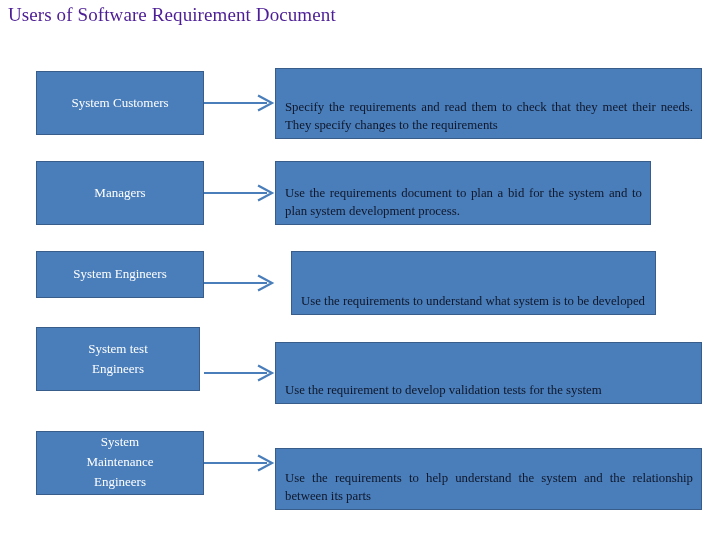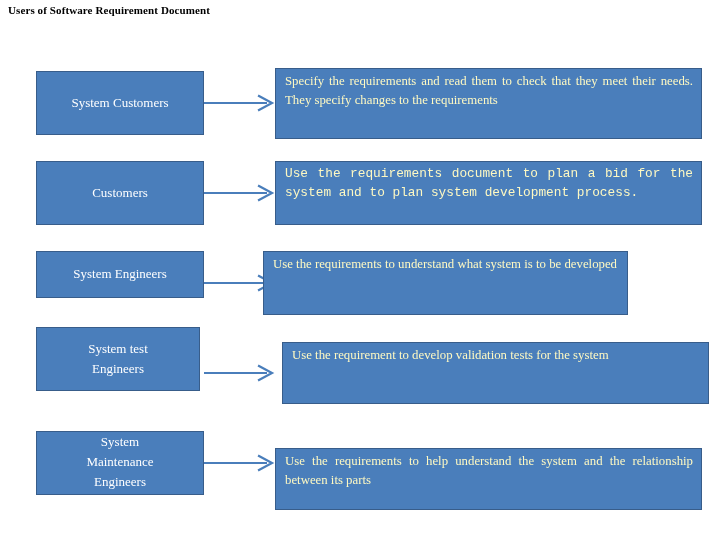--- a/index.html
+++ b/index.html
@@ -12,23 +12,23 @@
     height: 540px;
     position: relative;
     overflow: hidden;
     font-family: "Liberation Serif", "DejaVu Serif", serif;
     -webkit-font-smoothing: none;
   }
   #page-title {
     position: absolute;
     left: 8px;
     top: 4px;
-    font-size: 11px;
-    font-weight: bold;
-    color: #000000;
+    font-size: 19px;
+    font-weight: normal;
+    color: #4c1d95;
     letter-spacing: 0.1px;
     white-space: nowrap;
   }
   .diagram {
     position: absolute;
     left: 0;
     top: 0;
     width: 720px;
     height: 540px;
   }
@@ -54,23 +54,23 @@
   }
   .role-box .role-label {
     display: block;
     width: 100%;
   }
   .desc-box {
     position: absolute;
     box-sizing: border-box;
     background: #4A7EBB;
     border: 1.5px solid #385D8A;
-    color: #fef9c3;
+    color: #0f172a;
     display: flex;
-    align-items: flex-start;
+    align-items: flex-end;
     font-size: 12.8px;
     line-height: 1.45;
     padding: 3px 8px 3px 9px;
   }
   .desc-box .desc-text {
     display: block;
     width: 100%;
     text-align: justify;
     text-justify: inter-word;
   }
@@ -94,54 +94,54 @@
       <line x1="0" y1="10" x2="63" y2="10" stroke="#4A7EBB" stroke-width="2.2"></line>
       <polyline points="55,3 68,10 55,17" fill="none" stroke="#4A7EBB" stroke-width="2.2" stroke-linecap="square" stroke-linejoin="miter"></polyline>
     </svg>
     <div class="desc-box" style="left:275px; top:68px; width:427px; height:71px;">
       <span class="desc-text">Specify the requirements and read them to check that they meet their needs. They specify changes to the requirements</span>
     </div>
   </div>
 
   <div class="row">
     <div class="role-box" style="left:36px; top:161px; width:168px; height:64px;">
-      <span class="role-label">Customers</span>
+      <span class="role-label">Managers</span>
     </div>
     <svg class="arrow" style="left:204px; top:183px;" width="72" height="20" viewBox="0 0 72 20">
       <line x1="0" y1="10" x2="63" y2="10" stroke="#4A7EBB" stroke-width="2.2"></line>
       <polyline points="55,3 68,10 55,17" fill="none" stroke="#4A7EBB" stroke-width="2.2" stroke-linecap="square" stroke-linejoin="miter"></polyline>
     </svg>
-    <div class="desc-box" style="left:275px; top:161px; width:427px; height:64px;font-family:Liberation Mono, monospace;">
+    <div class="desc-box" style="left:275px; top:161px; width:376px; height:64px;">
       <span class="desc-text">Use the requirements document to plan a bid for the system and to plan system development process.</span>
     </div>
   </div>
 
   <div class="row">
     <div class="role-box" style="left:36px; top:251px; width:168px; height:47px;">
       <span class="role-label">System Engineers</span>
     </div>
     <svg class="arrow" style="left:204px; top:273px;" width="72" height="20" viewBox="0 0 72 20">
       <line x1="0" y1="10" x2="63" y2="10" stroke="#4A7EBB" stroke-width="2.2"></line>
       <polyline points="55,3 68,10 55,17" fill="none" stroke="#4A7EBB" stroke-width="2.2" stroke-linecap="square" stroke-linejoin="miter"></polyline>
     </svg>
-    <div class="desc-box" style="left:263px; top:251px; width:365px; height:64px;">
+    <div class="desc-box" style="left:291px; top:251px; width:365px; height:64px;">
       <span class="desc-text">Use the requirements to understand what system is to be developed</span>
     </div>
   </div>
 
   <div class="row">
     <div class="role-box" style="left:36px; top:327px; width:164px; height:64px;">
       <span class="role-label" style="white-space: pre-line;">System test
 Engineers</span>
     </div>
     <svg class="arrow" style="left:204px; top:363px;" width="72" height="20" viewBox="0 0 72 20">
       <line x1="0" y1="10" x2="63" y2="10" stroke="#4A7EBB" stroke-width="2.2"></line>
       <polyline points="55,3 68,10 55,17" fill="none" stroke="#4A7EBB" stroke-width="2.2" stroke-linecap="square" stroke-linejoin="miter"></polyline>
     </svg>
-    <div class="desc-box" style="left:275px; top:342px; width:427px; height:62px;margin-left:7px;">
+    <div class="desc-box" style="left:275px; top:342px; width:427px; height:62px;">
       <span class="desc-text">Use the requirement to develop validation tests for the system</span>
     </div>
   </div>
 
   <div class="row">
     <div class="role-box" style="left:36px; top:431px; width:168px; height:64px;align-items:flex-end;">
       <span class="role-label" style="white-space: pre-line;">System
 Maintenance
 Engineers</span>
     </div>

